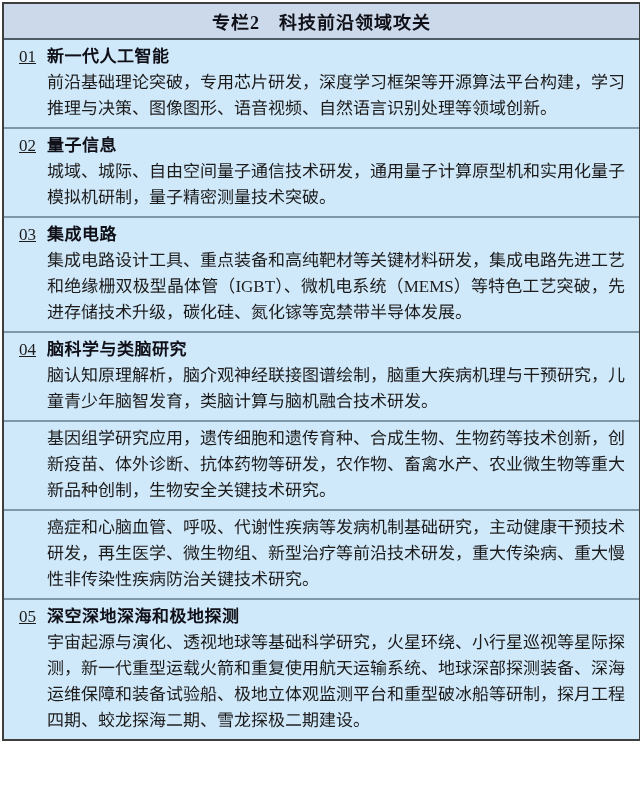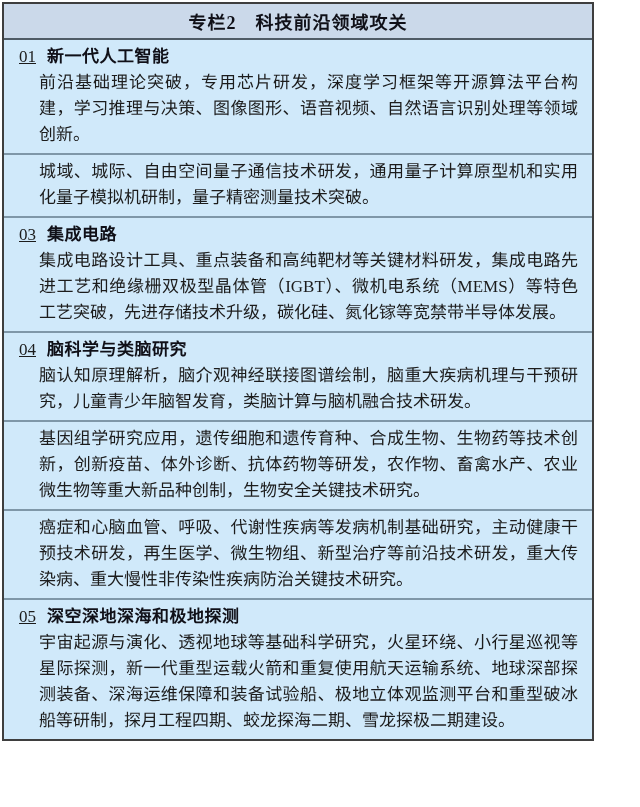--- a/index.html
+++ b/index.html
@@ -12,21 +12,21 @@
     --text:#1c1c1c;
     --title-text:#101018;
   }
   *{margin:0;padding:0;box-sizing:border-box;}
   html,body{
     width:640px;
     background:var(--page-bg);
     font-family:"Liberation Serif","DejaVu Serif",serif;
   }
   .panel{
-    width:592px;
+    width:639px;
     margin:2px auto 0 2px;
     border:2px solid var(--outer-border);
     background:var(--body-bg);
   }
   .panel-header{
     background:var(--header-bg);
     border-bottom:2px solid var(--header-border);
     height:36px;
     display:flex;
     align-items:center;
@@ -54,21 +54,21 @@
     width:28px;
     font-weight:normal;
     color:var(--text);
     text-decoration:underline;
   }
   .row-head .row-title{
     font-weight:bold;
     letter-spacing:0.5px;
   }
   .row-body{
-    margin-left:20px;
+    margin-left:28px;
     font-size:17px;
     line-height:26px;
     color:var(--text);
     text-align:justify;
     text-justify:inter-ideograph;
   }
 </style>
 </head>
 <body>
 
@@ -79,20 +79,23 @@
   </div>
 
   <div class="section">
     <div class="row-head">
       <span class="num">01</span><span class="row-title">新一代人工智能</span>
     </div>
     <div class="row-body">前沿基础理论突破，专用芯片研发，深度学习框架等开源算法平台构建，学习推理与决策、图像图形、语音视频、自然语言识别处理等领域创新。</div>
   </div>
 
   <div class="section">
+    <div class="row-head">
+      <span class="num">02</span><span class="row-title">量子信息</span>
+    </div>
     <div class="row-body">城域、城际、自由空间量子通信技术研发，通用量子计算原型机和实用化量子模拟机研制，量子精密测量技术突破。</div>
   </div>
 
   <div class="section">
     <div class="row-head">
       <span class="num">03</span><span class="row-title">集成电路</span>
     </div>
     <div class="row-body">集成电路设计工具、重点装备和高纯靶材等关键材料研发，集成电路先进工艺和绝缘栅双极型晶体管（IGBT）、微机电系统（MEMS）等特色工艺突破，先进存储技术升级，碳化硅、氮化镓等宽禁带半导体发展。</div>
   </div>
 

